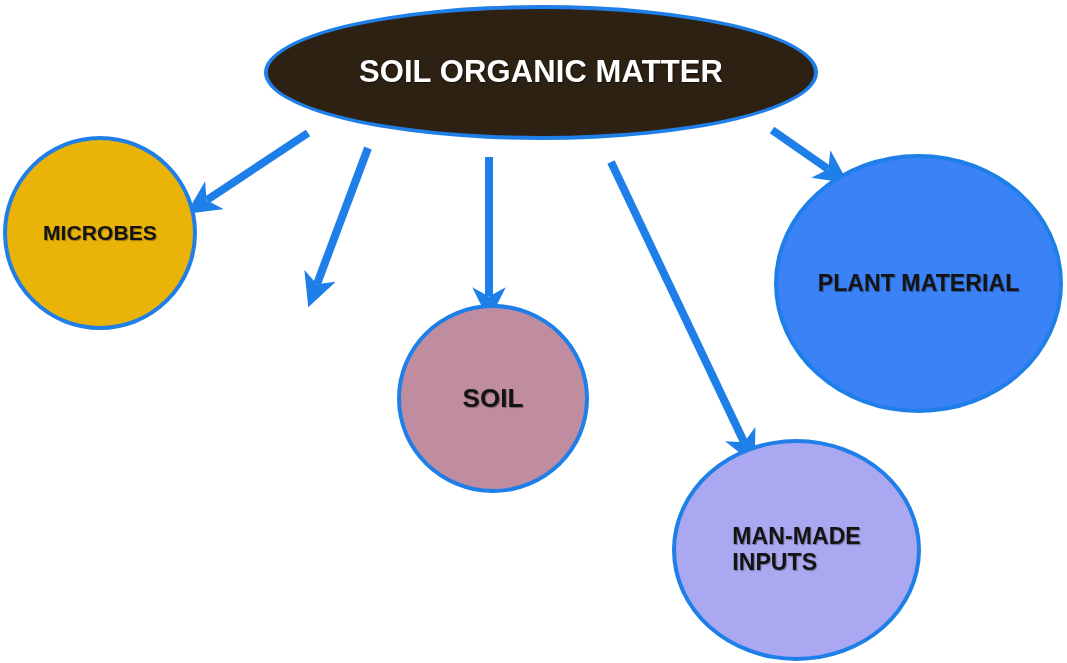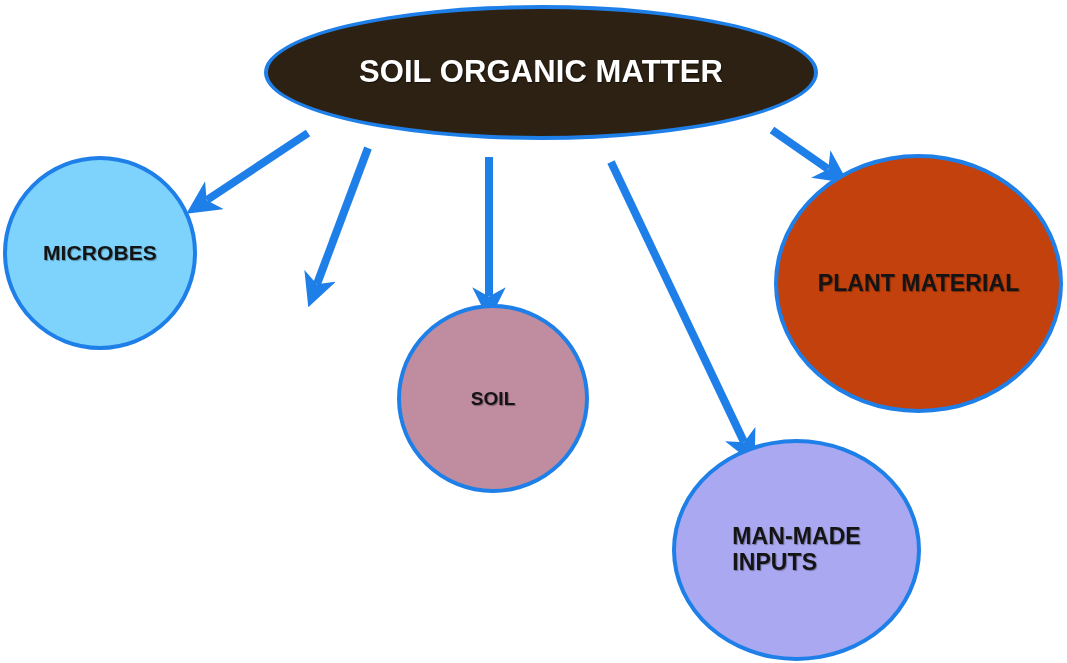--- a/index.html
+++ b/index.html
@@ -56,25 +56,25 @@
   }
   #node-soil-organic-matter .node-label {
     color: #FFFFFF;
     font-size: 31px;
     text-shadow: 1px 1px 1px rgba(0,0,0,0.55);
   }
 
   
   #node-microbes {
     left: 3px;
-    top: 156px;
+    top: 136px;
     width: 194px;
     height: 194px;
     border-radius: 50%;
-    background: #7dd3fc;
+    background: #eab308;
     border: 4px solid #1F7FE8;
   }
   #node-microbes .node-label {
     color: #141414;
     font-size: 21px;
     text-shadow: 1px 1px 1px rgba(0,0,0,0.35);
   }
 
   #node-fungi {
     left: 171px;
@@ -95,31 +95,31 @@
     left: 397px;
     top: 304px;
     width: 192px;
     height: 189px;
     border-radius: 50%;
     background: #C08DA0;
     border: 4px solid #1F7FE8;
   }
   #node-soil .node-label {
     color: #141414;
-    font-size: 19px;
+    font-size: 26px;
     text-shadow: 1px 1px 1px rgba(0,0,0,0.35);
   }
 
   #node-plant-material {
     left: 774px;
     top: 154px;
     width: 289px;
     height: 259px;
     border-radius: 50%;
-    background: #c2410c;
+    background: #3b82f6;
     border: 4px solid #1F7FE8;
   }
   #node-plant-material .node-label {
     color: #141414;
     font-size: 23px;
     text-shadow: 1px 1px 1px rgba(0,0,0,0.35);
   }
 
   #node-man-made-inputs {
     left: 672px;

